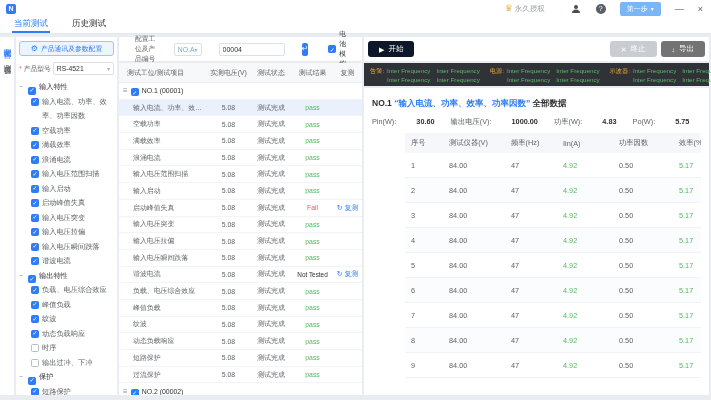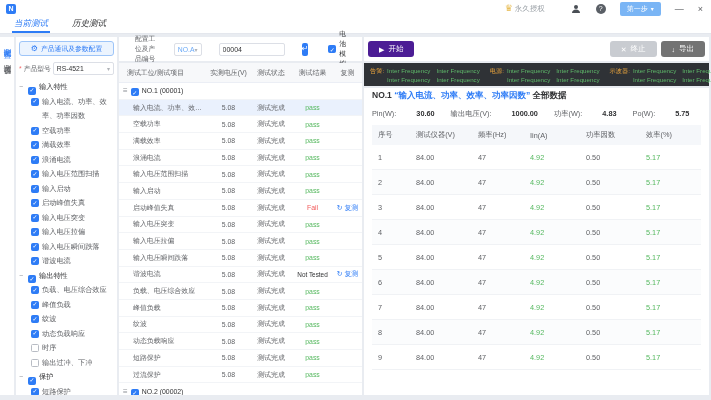--- a/index.html
+++ b/index.html
@@ -17,21 +17,21 @@
   .tb-ic { width:11px; height:11px; margin-right:14px; display:flex; align-items:center; justify-content:center; }
   .help-ic { width:10px; height:10px; border-radius:50%; background:#5a5f66; color:#fff; font-size:7px;
              display:flex; align-items:center; justify-content:center; margin-right:14px; }
   .ver-btn { background:#7ab5f5; color:#fff; border:none; border-radius:2px; font-size:7px;
              padding:2px 7px; display:flex; align-items:center; gap:3px; }
   .win-btn { font-size:9px; color:#606266; margin-left:14px; }
 
   
   .tabbar { height:17px; background:#fff; border-bottom:1px solid #e4e7ed; display:flex; gap:20px;
             padding-left:12px; font-size:8.5px; }
-  .tab { display:flex; align-items:center; padding:0 2px; color:#303133; border-bottom:2px solid transparent;font-style:italic; }
+  .tab { display:flex; align-items:center; padding:0 2px; color:#303133; border-bottom:2px solid transparent; }
   .tab.active { color:#2e7cf6; border-bottom-color:#2e7cf6; }
 
   
   .content { height:363px; display:flex; padding:3px 2px 2px 0; gap:2px; }
 
   .vstrip { width:14px; background:#fff; display:flex; flex-direction:column; align-items:center;
             padding-top:5px; gap:12px; }
   .vtab { writing-mode:vertical-rl; font-size:7.5px; letter-spacing:1px; color:#606266; }
   .vtab.active { color:#2e7cf6; }
 
@@ -83,38 +83,38 @@
   .res-pass { color:#55b85f; }
   .res-fail { color:#f25a5a; }
   .res-nt { color:#303133; font-size:6.4px; }
   .retest { color:#2e7cf6; cursor:pointer; white-space:nowrap; font-size:6.9px; }
 
   
   .right { flex:1; display:flex; flex-direction:column; gap:2px; min-width:0; }
   .right-toolbar { background:#fff; height:24px; display:flex; align-items:center; padding:0 4px; gap:4px; }
   .btn { border:none; border-radius:3px; color:#fff; font-size:7.5px; padding:4px 11px; display:flex;
          align-items:center; gap:4px; line-height:1; }
-  .btn-start { background:#4c1d95; }
+  .btn-start { background:#0f172a; }
   .btn-stop  { background:#c9ccd1; }
   .btn-export{ background:#737373; }
   .rt-spacer { flex:1; }
   .bic { font-size:7px; line-height:1; }
 
   .statusbar { background:#2f3236; min-height:23px; display:flex; align-items:center; gap:10px; padding:2px 6px; }
   .sgroup { display:flex; gap:3px; align-items:flex-start; }
   .slabel { color:#e6a23c; font-size:6.2px; line-height:9px; white-space:nowrap; }
   .svals { display:grid; grid-template-columns:auto auto; column-gap:6px; }
   .sval { color:#5fb96a; font-size:6.2px; line-height:9px; white-space:nowrap; }
 
-  .result-card { background:#fff; flex:1; padding:2px 8px 0 8px; overflow:hidden; }
+  .result-card { background:#fff; flex:1; padding:10px 8px 0 8px; overflow:hidden; }
   .rtitle { font-size:8.5px; font-weight:bold; color:#303133; }
   .rtitle .quoted { color:#2e7cf6; }
   .stats { display:flex; gap:16px; margin:7px 0 6px 0; font-size:7.3px; color:#606266; }
   .stat-v { font-weight:bold; color:#303133; margin-left:20px; }
-  .rthead, .rrow { display:grid; grid-template-columns:38px 62px 52px 56px 60px 1fr; align-items:center; }
+  .rthead, .rrow { display:grid; grid-template-columns:38px 62px 52px 56px 60px 1fr; align-items:center;margin-left:33px; }
   .rthead { height:20px; background:#f5f7fa; color:#606266; font-size:7.3px; }
   .rthead .rcell, .rrow .rcell { padding:0 6px; text-align:left; white-space:nowrap; overflow:hidden; }
   .rrow { height:25px; border-bottom:1px solid #f0f2f5; font-size:7.3px; color:#606266; }
   .rrow:nth-child(even) { background:#fbfcfd; }
   .rcell.green { color:#55b85f; }
 </style>
 </head>
 <body>
 
 <div class="titlebar">

